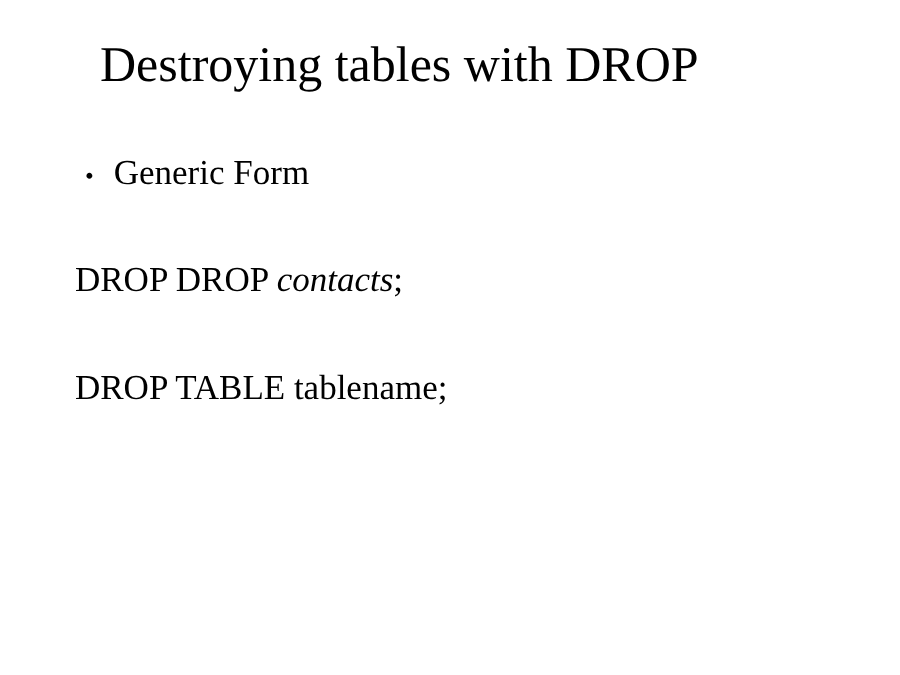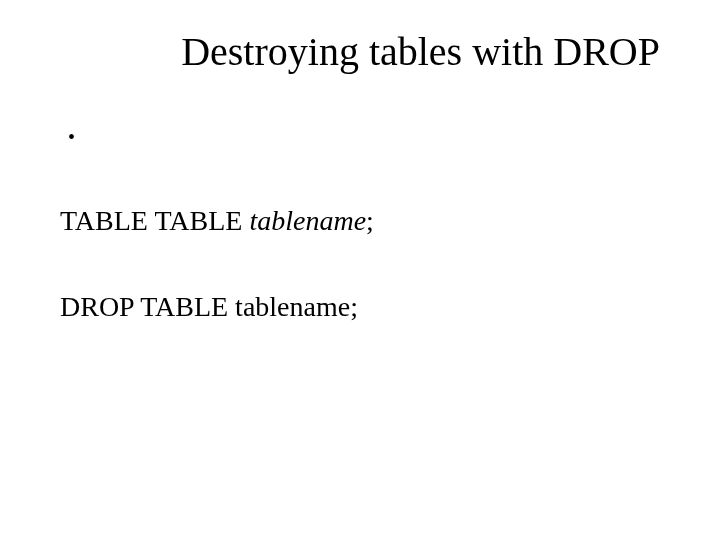--- a/index.html
+++ b/index.html
@@ -10,21 +10,21 @@
     body {
       width: 720px;
       height: 540px;
       background: #ffffff;
       font-family: 'Times New Roman', Times, serif;
       color: #000000;
       padding: 28px 60px;
     }
     .title {
       font-size: 40px;
-      text-align: right;
+      text-align: left;
       font-weight: normal;
       margin-bottom: 48px;
       margin-left: 20px;
     }
     .bullet-row {
       display: flex;
       align-items: baseline;
       font-size: 28px;
       margin-bottom: 54px;
       margin-left: 8px;
@@ -43,19 +43,20 @@
       font-style: italic;
     }
   </style>
 </head>
 <body>
 
 <div class="title">Destroying tables with DROP</div>
 
 <div class="bullet-row">
   <span class="bullet">•</span>
+  <span>Generic Form</span>
 </div>
 
 <div class="line">
-  <span>TABLE TABLE </span><span class="italic">tablename</span><span>;</span>
+  <span>DROP DROP </span><span class="italic">contacts</span><span>;</span>
 </div>
 
 <div class="line">DROP TABLE tablename;</div>
 
 </body></html>

